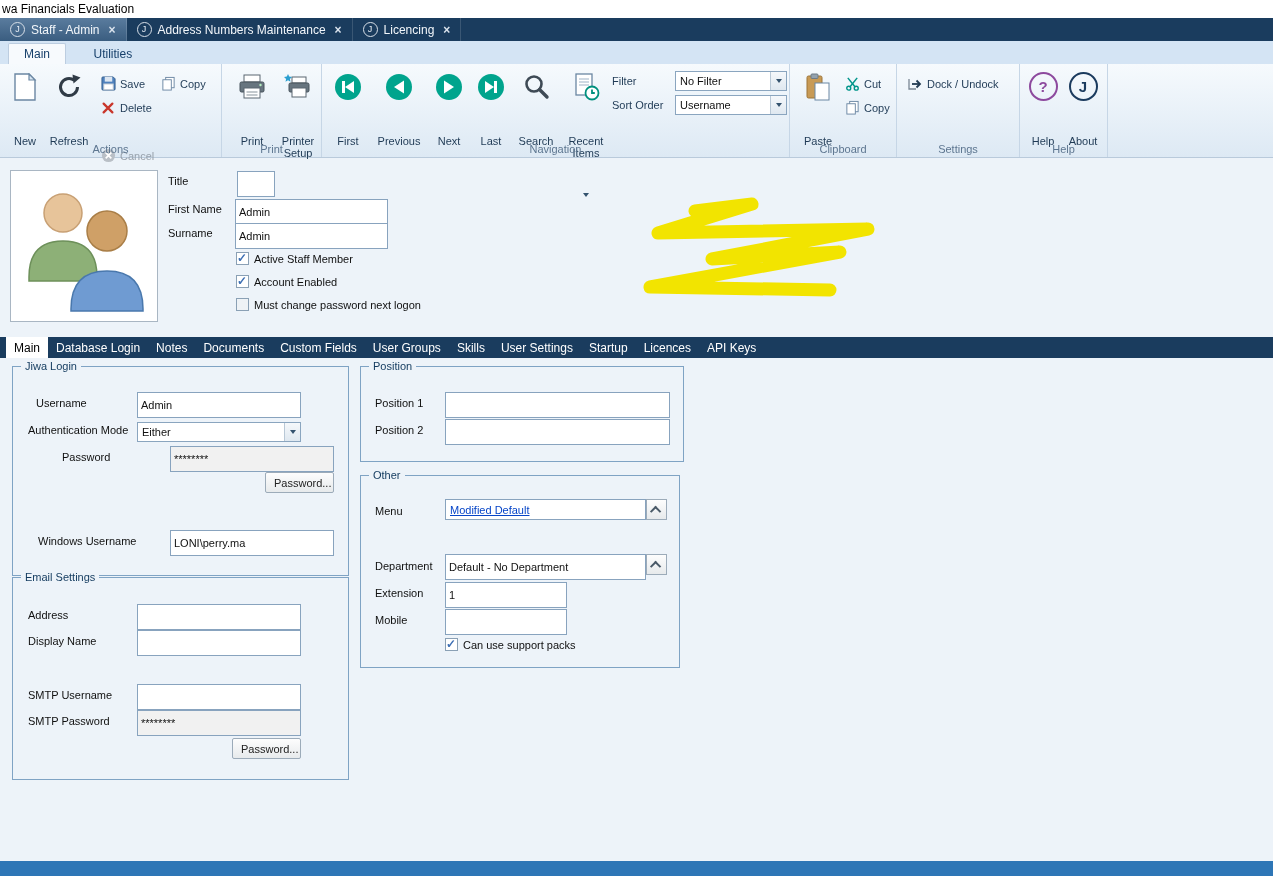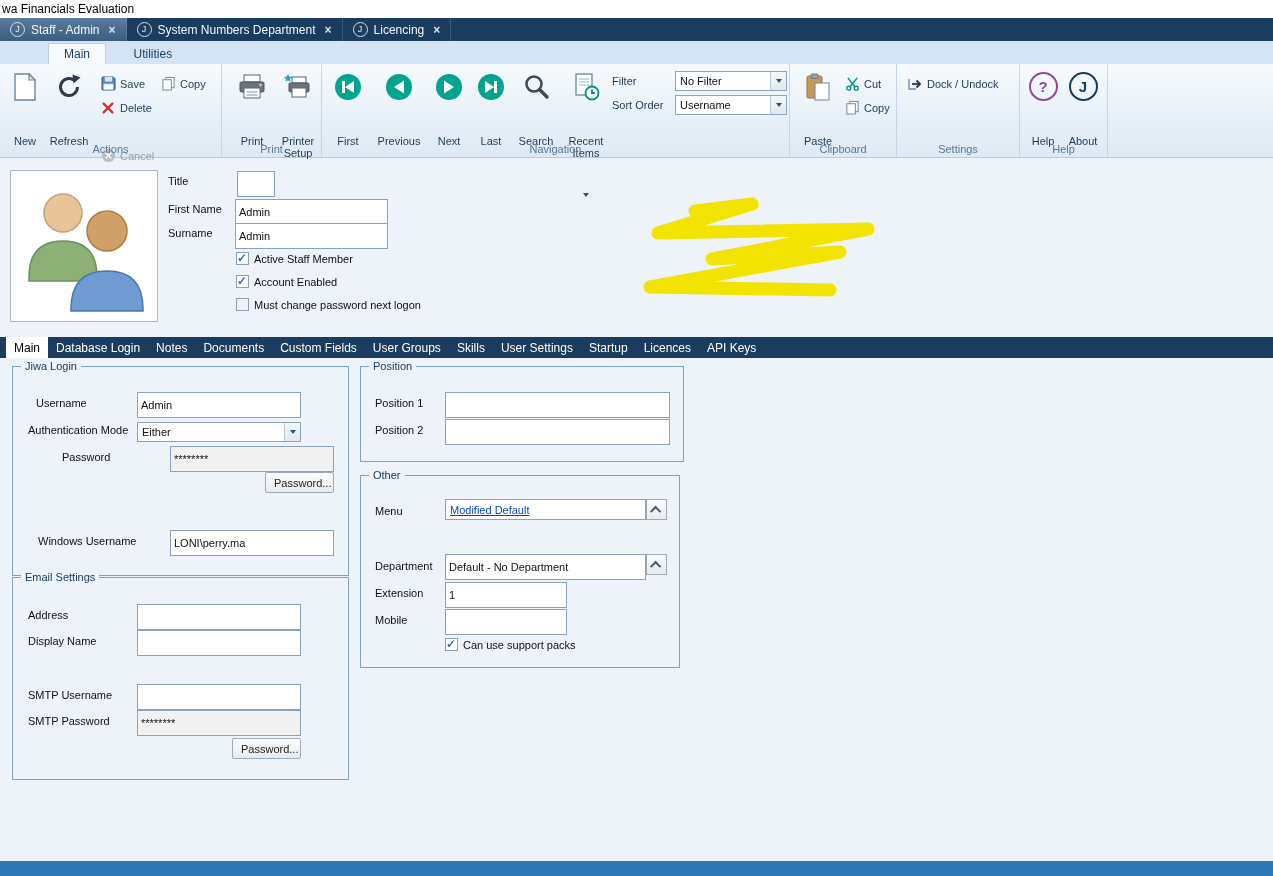--- a/index.html
+++ b/index.html
@@ -11,21 +11,21 @@
   
   .doctabs{position:absolute;left:0;top:18px;width:100%;height:23px;background:#1a3c5e;display:flex;align-items:stretch;}
   .doctab{display:flex;align-items:center;gap:6px;padding:0 10px;font-size:12px;color:#f2f6fa;border-right:1px solid rgba(255,255,255,.14);cursor:default;}
   .doctab.active{background:linear-gradient(#5a7c9e,#3a5d80);}
   .jbadge{width:13px;height:13px;border:1px solid #d7dfe8;border-radius:50%;font-size:9px;line-height:12px;text-align:center;color:#e9eff6;flex:0 0 auto;}
   .jbadge::before{content:"J";}
   .tclose{margin-left:3px;font-size:12px;color:#dbe4ee;font-weight:bold;}
   .tclose::before{content:"×";}
 
   
-  .ribbontabs{position:absolute;left:0;top:41px;width:100%;height:23px;background:#d4e4f4;box-sizing:border-box;padding-left:40px;}
+  .ribbontabs{position:absolute;left:0;top:41px;width:100%;height:23px;background:#d4e4f4;box-sizing:border-box;}
   .rtab{display:inline-block;margin-left:8px;margin-top:2px;padding:3px 15px 4px;font-size:12px;color:#17406b;}
   .rtab.active{background:#f7fafd;border:1px solid #bccde0;border-bottom:none;border-radius:2px 2px 0 0;}
 
   
   .ribbon{position:absolute;left:0;top:64px;width:100%;height:94px;background:linear-gradient(#f6fafd,#dde9f4);border-bottom:1px solid #b9cadb;box-sizing:border-box;}
   .rgroup{position:absolute;top:0;height:93px;border-right:1px solid #c6d6e6;box-sizing:border-box;}
   .glabel{position:absolute;left:0;bottom:2px;width:100%;text-align:center;font-size:11px;color:#5d7690;}
   .bigbtn{position:absolute;display:flex;flex-direction:column;align-items:center;font-size:11px;color:#1f3a55;text-align:center;cursor:default;gap:32px;}
   .bigbtn .ic{height:33px;display:flex;align-items:center;justify-content:center;}
   .bigbtn .bl{line-height:12px;}
@@ -77,21 +77,21 @@
   <div class="titlebar">wa Financials Evaluation</div>
 
   <div class="doctabs">
     <div class="doctab active">
       <span class="jbadge"></span>
       <span>Staff - Admin</span>
       <span class="tclose"></span>
     </div>
     <div class="doctab">
       <span class="jbadge"></span>
-      <span>System Numbers Department</span>
+      <span>Address Numbers Maintenance</span>
       <span class="tclose"></span>
     </div>
     <div class="doctab">
       <span class="jbadge"></span>
       <span>Licencing</span>
       <span class="tclose"></span>
     </div>
   </div>
 
   <div class="ribbontabs">

